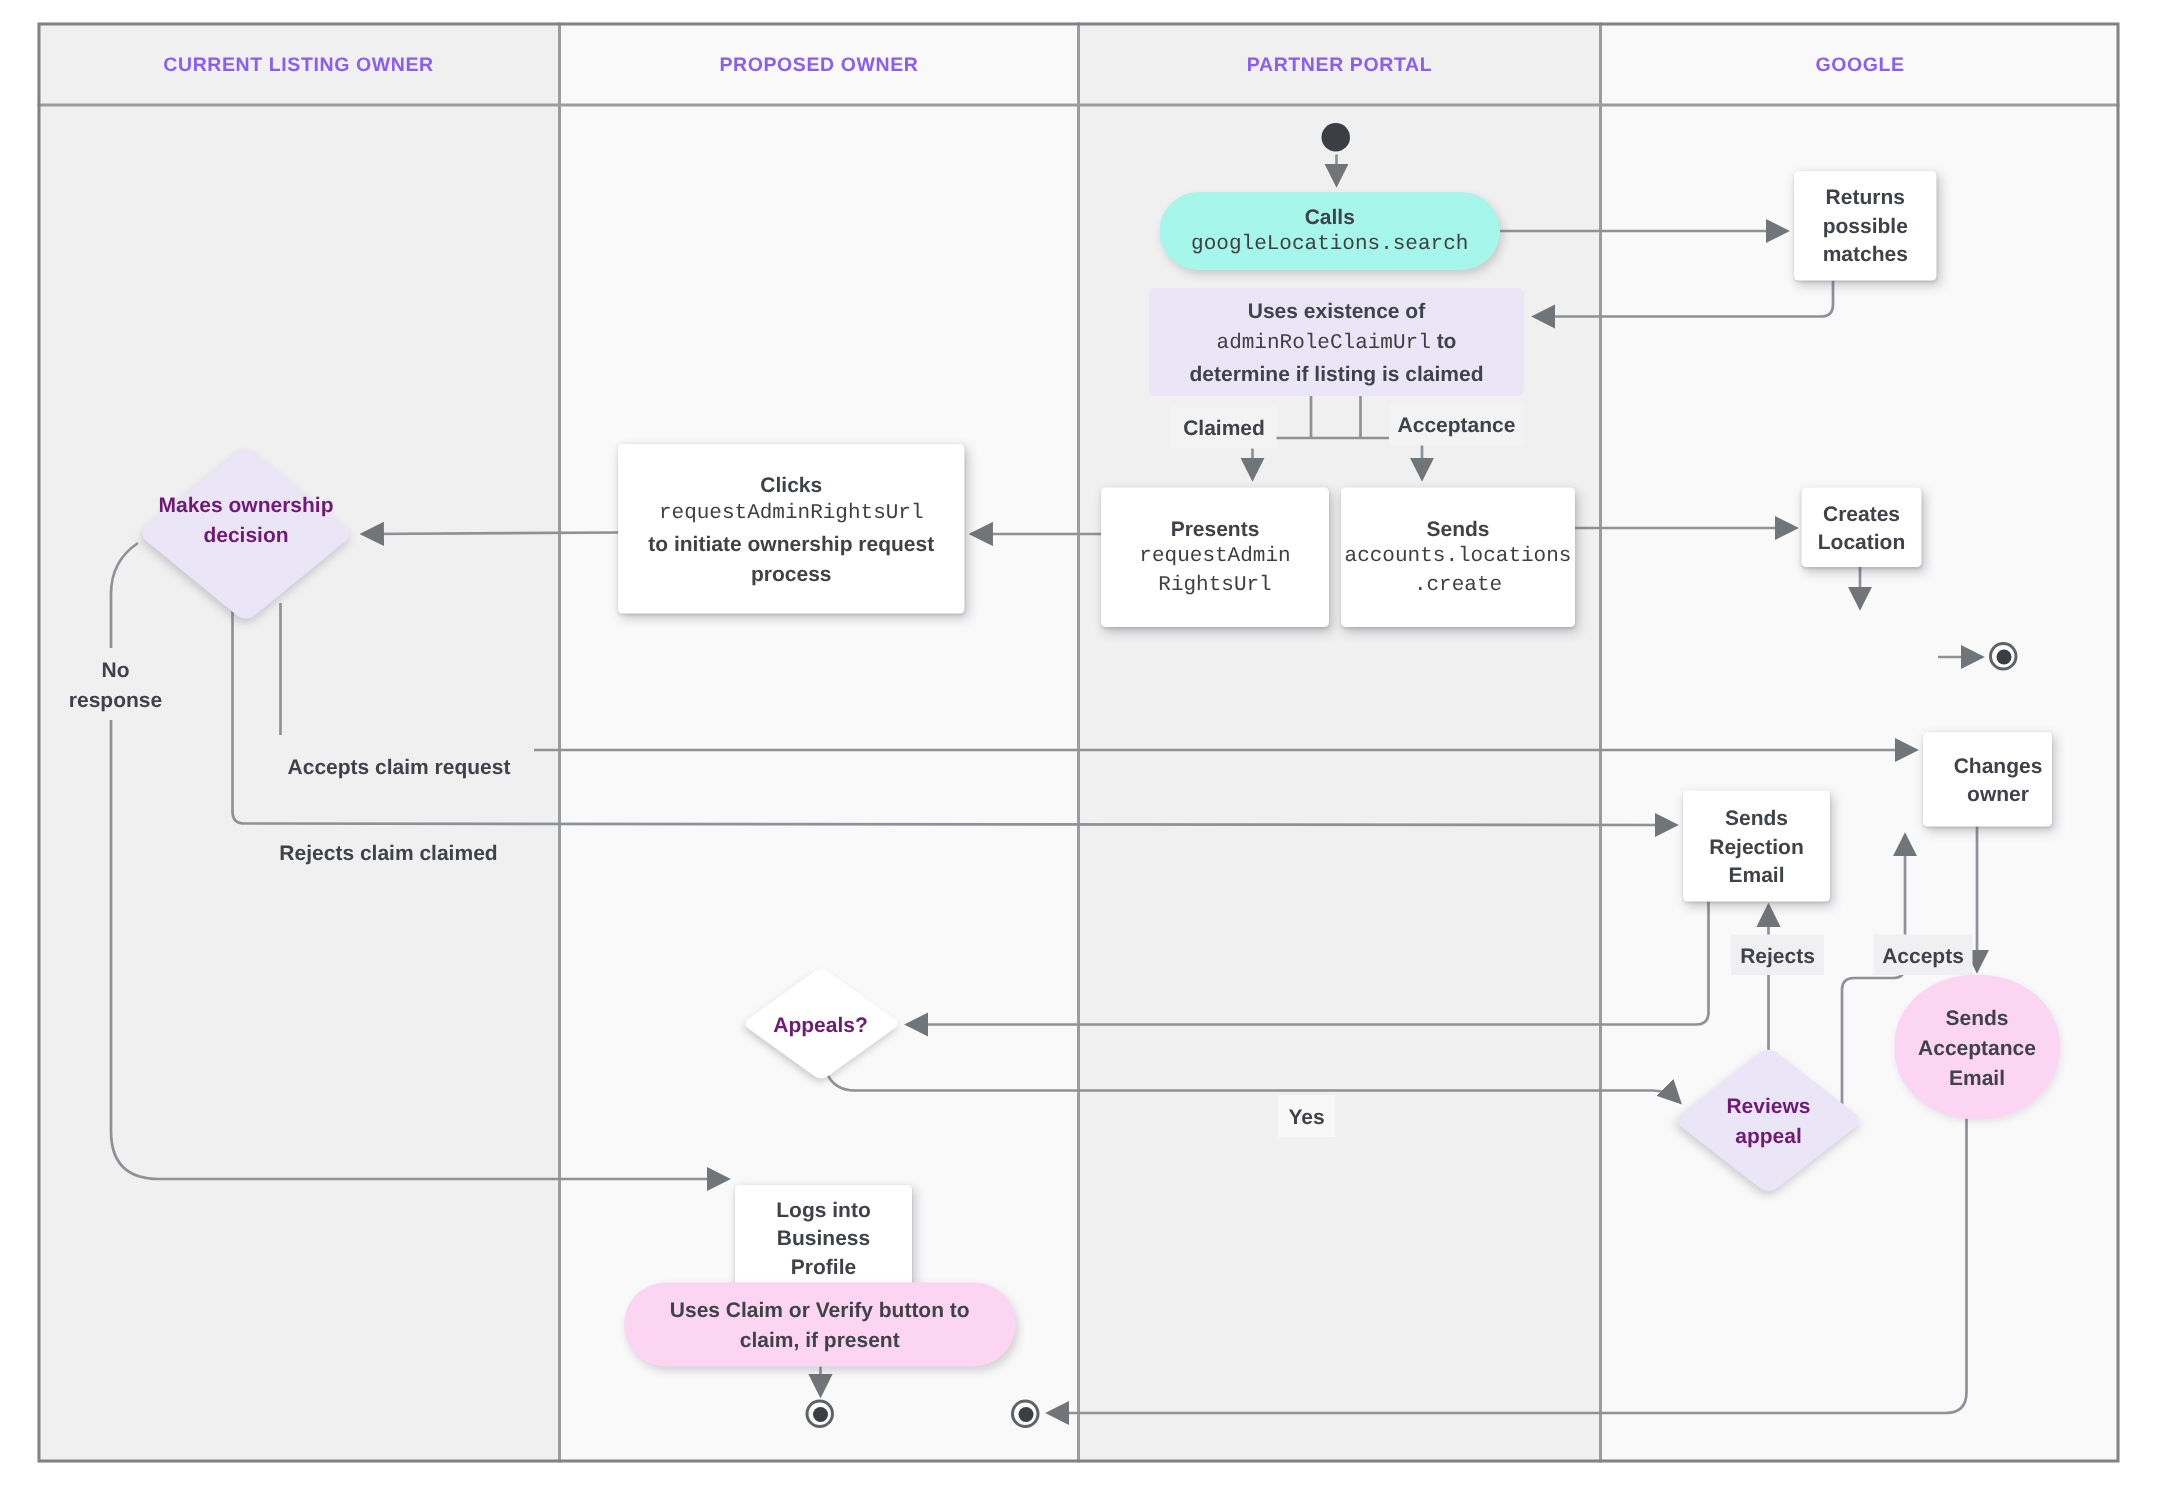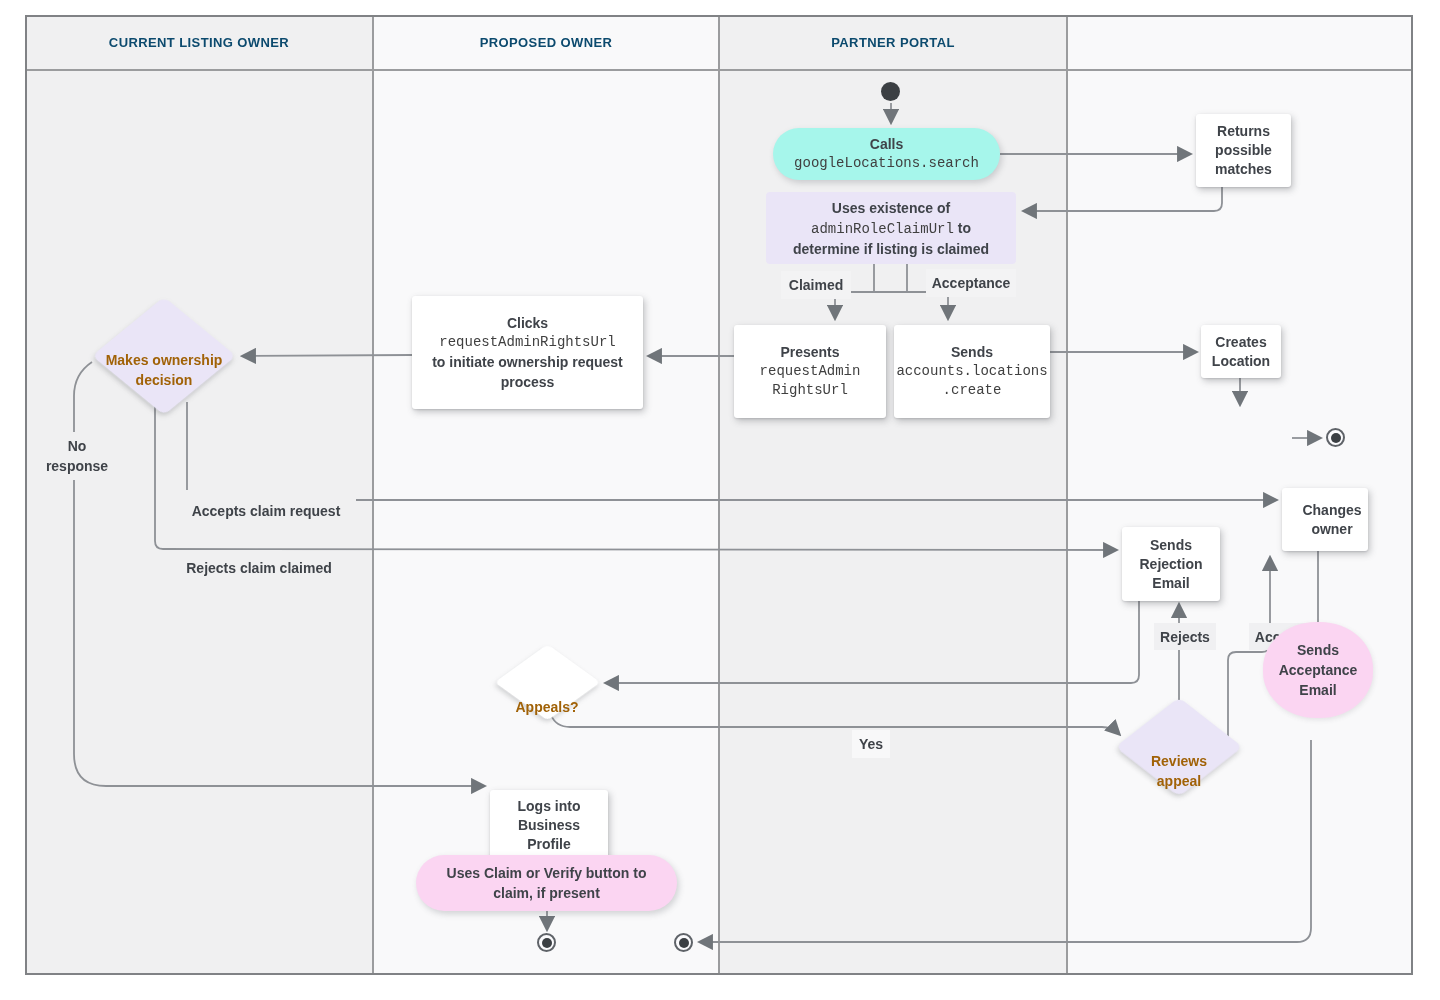--- a/index.html
+++ b/index.html
@@ -3,60 +3,61 @@
 <meta charset="utf-8">
 <style>
   html,body{margin:0;padding:0;background:#ffffff;}
   .canvas{position:relative;width:1440px;height:1000px;background:#ffffff;overflow:hidden;
           font-family:"Liberation Sans",sans-serif;color:#3f4349;}
   
   .lane-col{position:absolute;top:15px;height:960px;z-index:0;}
   .lane-gray{background:#f0f0f1;}
   .lane-light{background:#f9f9fa;}
   .lane-header{position:absolute;top:15px;height:54px;z-index:1;display:flex;align-items:center;justify-content:center;
-               font-size:13px;font-weight:bold;letter-spacing:.4px;color:#0c4a6e;}
+               font-size:13px;font-weight:bold;letter-spacing:.4px;color:#8b5cf6;}
   .sep-v{position:absolute;top:15px;height:960px;width:2px;background:#9b9c9e;z-index:1;}
   .header-underline{position:absolute;left:25px;top:69px;width:1388px;height:2px;background:#9b9c9e;z-index:1;}
   .frame{position:absolute;left:25px;top:15px;width:1388px;height:960px;border:2px solid #808285;box-sizing:border-box;z-index:5;pointer-events:none;}
   
   svg.wires{position:absolute;left:0;top:0;z-index:2;}
   
   .elabel{position:absolute;z-index:3;display:flex;align-items:center;justify-content:center;text-align:center;
           font-size:14px;font-weight:bold;color:#3f4349;line-height:20px;}
   
   .node{position:absolute;z-index:4;display:flex;flex-direction:column;align-items:center;justify-content:center;
         text-align:center;font-size:14px;font-weight:bold;color:#3f4349;line-height:19px;box-sizing:border-box;}
   .box{background:#ffffff;border-radius:3px;box-shadow:2px 3px 7px rgba(70,74,80,.30),0 1px 2px rgba(70,74,80,.18);}
   .pill{border-radius:28px;box-shadow:2px 3px 6px rgba(70,74,80,.22);}
   .cyan{background:#a6f6eb;}
   .pinkbg{background:#fbd5f2;}
   .soft{background:#eae5f7;border-radius:4px;}
   .blob{background:#fbd5f2;border-radius:48%;box-shadow:1px 2px 5px rgba(70,74,80,.12);}
   .code{font-family:"Liberation Mono",monospace;font-weight:normal;font-size:14px;color:#404040;line-height:19px;}
   .diamond{position:absolute;z-index:4;filter:drop-shadow(2px 3px 3px rgba(70,74,80,.25));}
   .diamond .shape{width:100%;height:100%;border-radius:8px;}
-  .dtext{position:absolute;z-index:4;text-align:center;font-size:14px;font-weight:bold;line-height:20px;color:#a16207;margin-top:24px;}
+  .dtext{position:absolute;z-index:4;text-align:center;font-size:14px;font-weight:bold;line-height:20px;color:#701a75;}
   .start-dot{position:absolute;z-index:4;width:19px;height:19px;border-radius:50%;background:#3b3f43;}
   .end-node{position:absolute;z-index:4;width:19px;height:19px;border-radius:50%;border:2px solid #5f6368;
             background:#fbfbfd;display:flex;align-items:center;justify-content:center;box-sizing:border-box;}
   .end-node .dot{width:10px;height:10px;border-radius:50%;background:#3b3f43;}
 </style>
 </head>
 <body>
 
 <div class="canvas">
 
   <div class="lane-col lane-gray" style="left:25px;width:348px;"></div>
   <div class="lane-col lane-light" style="left:373px;width:346px;"></div>
   <div class="lane-col lane-gray" style="left:719px;width:348px;"></div>
   <div class="lane-col lane-light" style="left:1067px;width:346px;"></div>
 
   <div class="lane-header" style="left:25px;width:348px;">CURRENT LISTING OWNER</div>
   <div class="lane-header" style="left:373px;width:346px;">PROPOSED OWNER</div>
   <div class="lane-header" style="left:719px;width:348px;text-align:right;">PARTNER PORTAL</div>
+  <div class="lane-header" style="left:1067px;width:346px;">GOOGLE</div>
 
   <div class="sep-v" style="left:372px;"></div>
   <div class="sep-v" style="left:718px;"></div>
   <div class="sep-v" style="left:1066px;"></div>
   <div class="header-underline"></div>
   <div class="frame"></div>
 
   <svg class="wires" width="1440" height="1000">
     <defs>
       <marker id="ah" viewBox="0 0 10 10" refX="8" refY="5" markerWidth="9" markerHeight="9" orient="auto-start-reverse">
@@ -160,21 +161,21 @@
   <div class="diamond" style="left:510px;top:645px;width:75px;height:75px;transform:scaleY(.72) rotate(45deg);">
     <div class="shape" style="background:#ffffff;border-radius:6px;"></div>
   </div>
   <div class="dtext" style="left:497px;top:673px;width:100px;">Appeals?</div>
 
   <div class="diamond" style="left:1134px;top:702px;width:90px;height:90px;transform:scaleY(.78) rotate(45deg);">
     <div class="shape" style="background:#eae5f7;"></div>
   </div>
   <div class="dtext" style="left:1129px;top:727px;width:100px;">Reviews appeal</div>
 
-  <div class="node blob" style="left:1263px;top:622px;width:110px;height:96px;line-height:20px;">
+  <div class="node blob" style="left:1263px;top:650px;width:110px;height:96px;line-height:20px;">
     <div style="width:104px;">Sends Acceptance Email</div>
   </div>
 
   <div class="node box" style="left:490px;top:790px;width:118px;height:70px;">
     <div style="width:100px;">Logs into Business Profile</div>
   </div>
 
   <div class="node pill pinkbg" style="left:416px;top:855px;width:261px;height:56px;line-height:20px;">
     <div style="width:240px;">Uses Claim or Verify button to claim, if present</div>
   </div>

